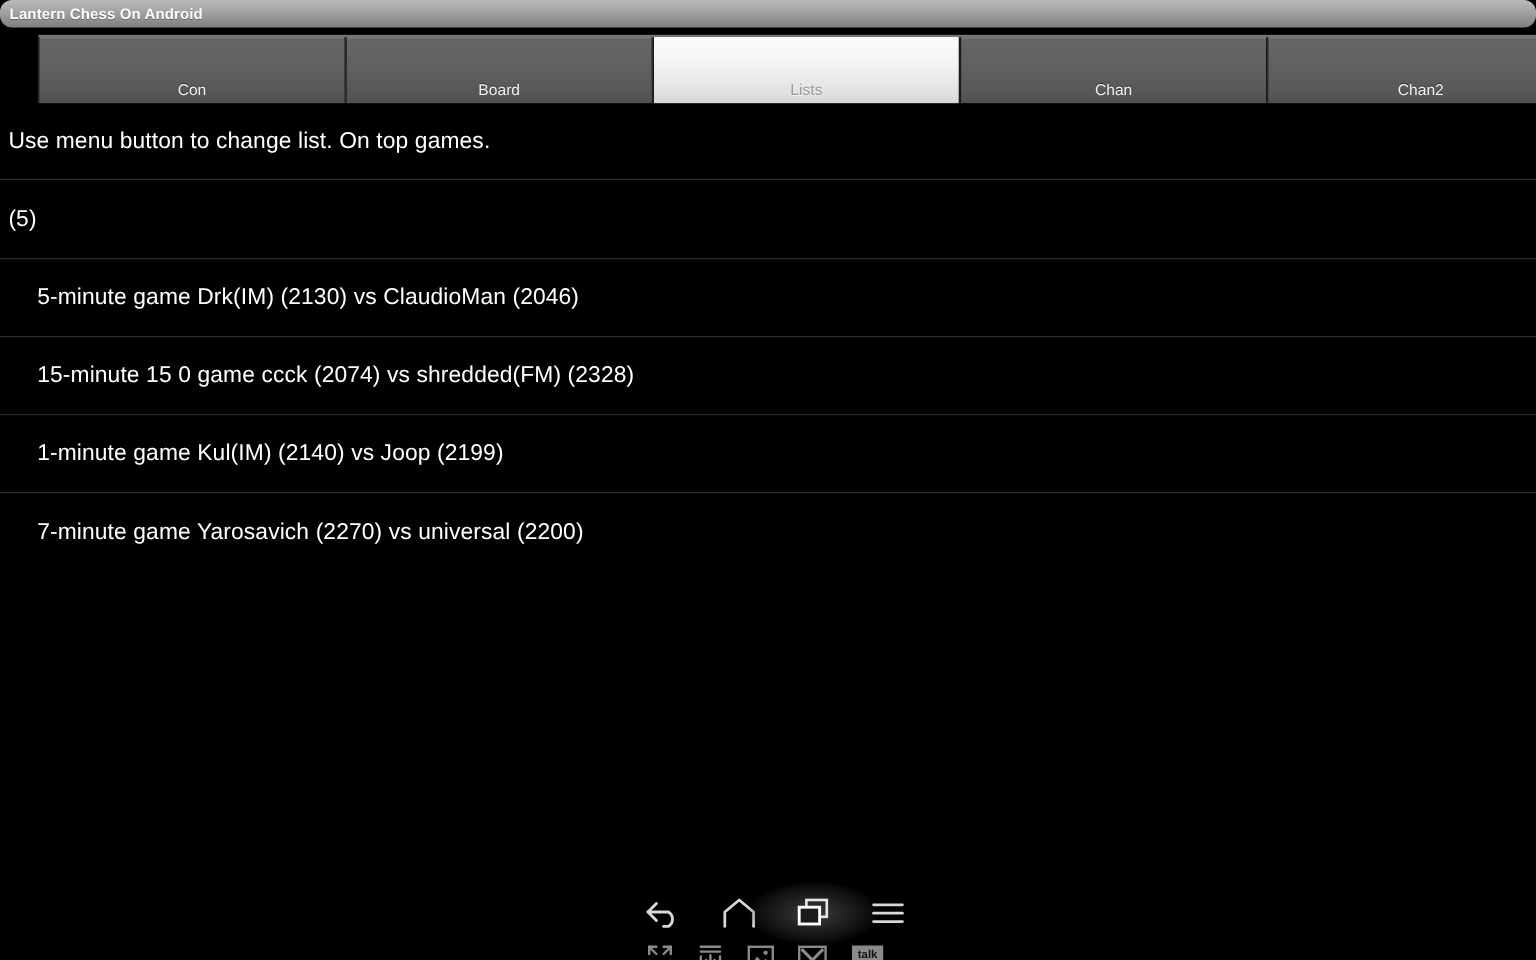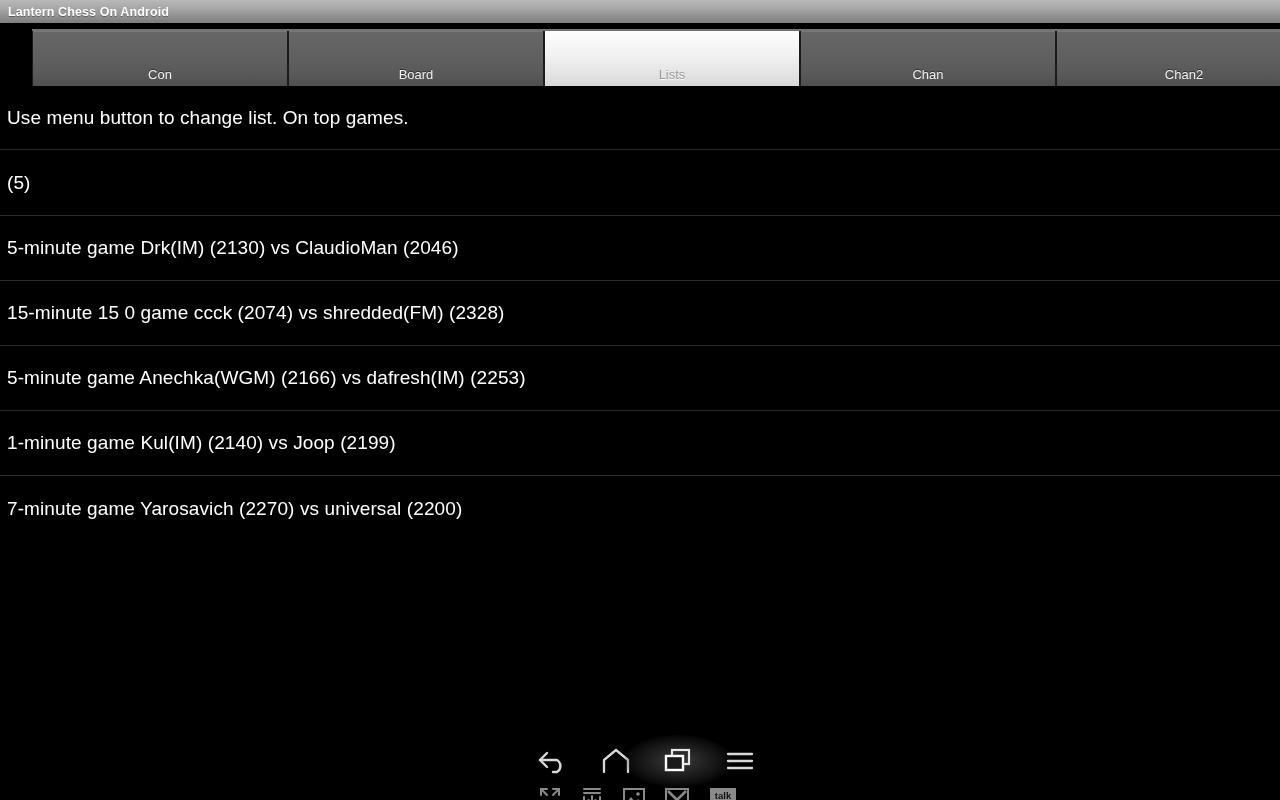--- a/index.html
+++ b/index.html
@@ -8,21 +8,21 @@
     background:#000;
     font-family:"Liberation Sans", sans-serif;
     overflow:hidden;
   }
   #screen { position:relative; width:1280px; height:800px; background:#000; }
 
   
   .titlebar {
     position:absolute; left:0; top:0; width:1280px; height:23px;
     background:linear-gradient(to bottom,#b9b9b9 0%,#a8a8a8 35%,#8e8e8e 75%,#7e7e7e 100%);
-    display:flex; align-items:center;
+    display:flex; align-items:center;border-radius:10px;
   }
   .titlebar .title {
     color:#ffffff; font-size:12.5px; font-weight:bold;
     padding-left:8px; letter-spacing:.1px;
     text-shadow:0 1px 0 rgba(0,0,0,.35);
   }
 
   
   .tabbar {
     position:absolute; left:0; top:29px; width:1280px; height:63px;
@@ -49,21 +49,21 @@
 
   
   .list { position:absolute; left:0; top:86px; width:1280px; height:650px; background:#000; }
   .row {
     position:relative; width:100%;
     border-bottom:1px solid #2a2a2a;
     display:flex; align-items:center;
   }
   .row.header { height:64px; }
   .row.count  { height:66px; }
-  .row.item   { height:65px; }
+  .row.item   { height:65px;padding-left:24px; }
   .row.last   { border-bottom:none; }
   .row .row-text {
     color:#ffffff; font-size:19px; padding-left:7px;
     white-space:nowrap; letter-spacing:.1px;text-align:center;
   }
 
   
   .sysbar {
     position:absolute; left:0; bottom:0; width:1280px; height:64px;
     background:#000; display:flex; align-items:center;flex-direction:column;
@@ -123,23 +123,20 @@
       <span class="row-text">Use menu button to change list. On top games.</span>
     </div>
     <div class="row count">
       <span class="row-text">(5)</span>
     </div>
     <div class="row item">
       <span class="row-text">5-minute game Drk(IM) (2130) vs ClaudioMan (2046)</span>
     </div>
     <div class="row item">
       <span class="row-text">15-minute 15 0 game ccck (2074) vs shredded(FM) (2328)</span>
-    </div>
-    <div class="row item">
-      <span class="row-text">5-minute game Anechka(WGM) (2166) vs dafresh(IM) (2253)</span>
     </div>
     <div class="row item">
       <span class="row-text">1-minute game Kul(IM) (2140) vs Joop (2199)</span>
     </div>
     <div class="row item last">
       <span class="row-text">7-minute game Yarosavich (2270) vs universal (2200)</span>
     </div>
   </div>
 
   <div class="sysbar">

